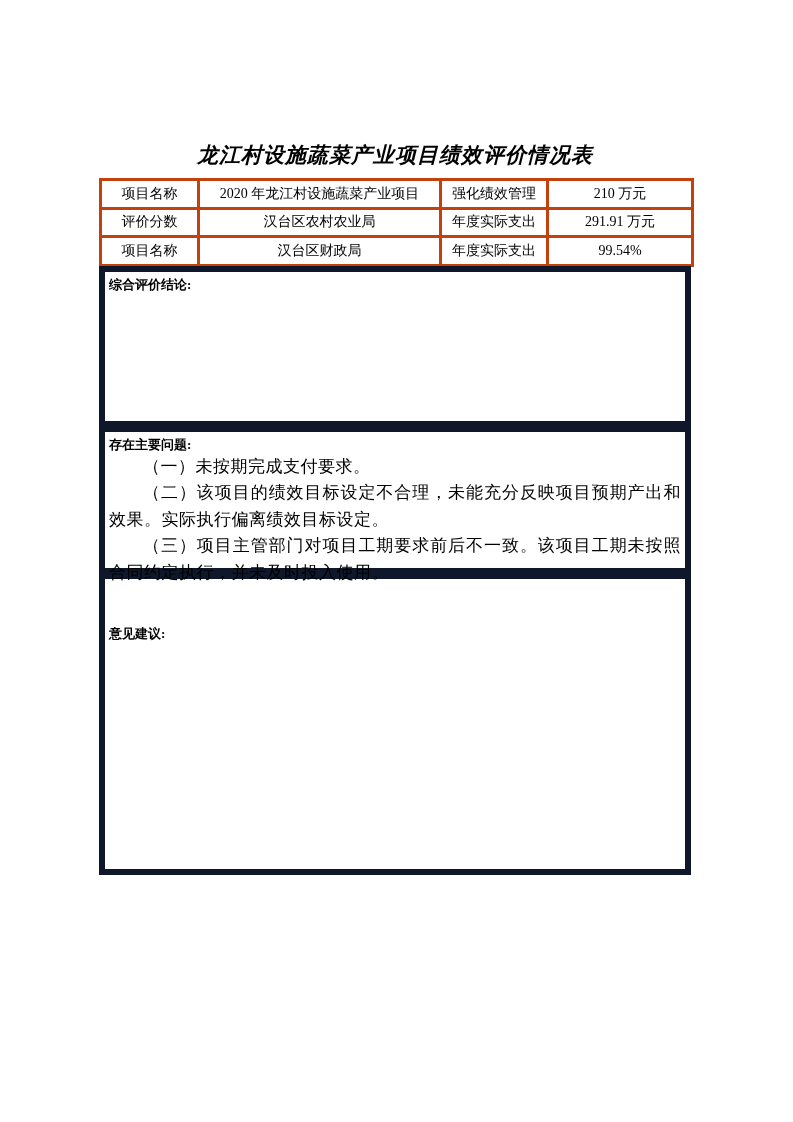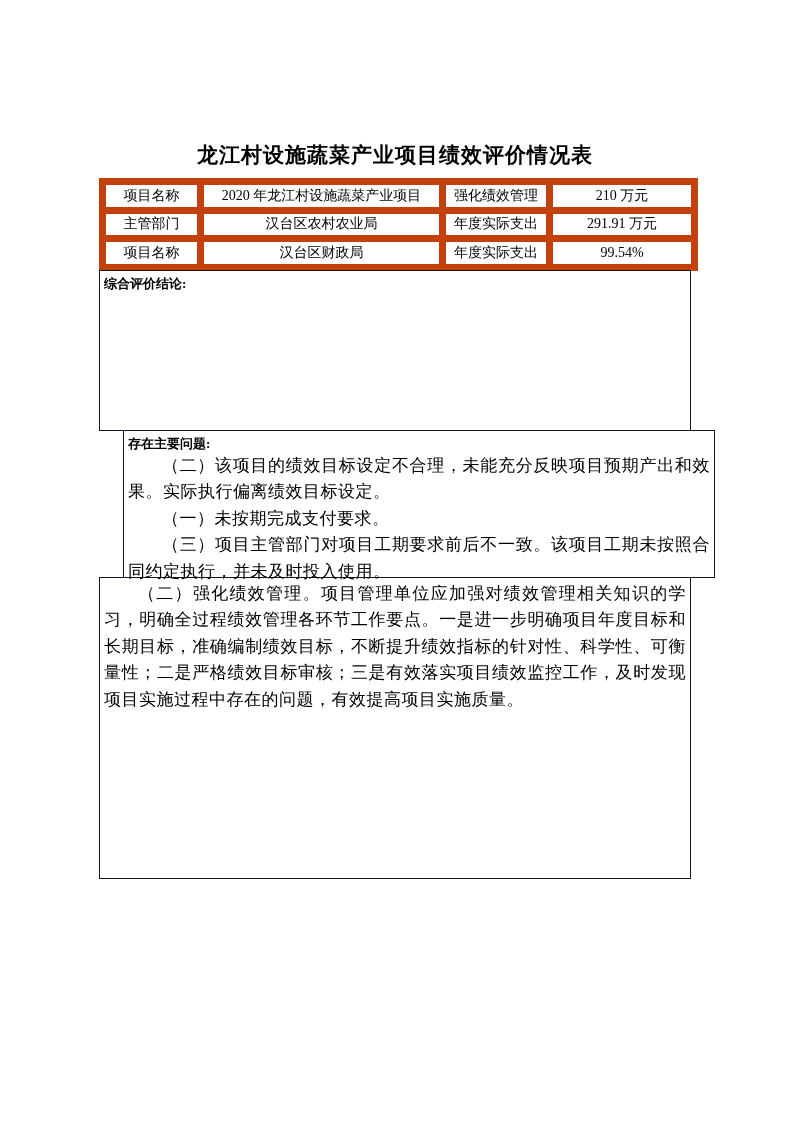--- a/index.html
+++ b/index.html
@@ -11,61 +11,62 @@
     color: #000000;
     overflow: hidden;
   }
   .doc-title {
     position: absolute;
     left: 99px; top: 141px; width: 592px;
     text-align: center;
     font-size: 21px;
     font-weight: bold;
     letter-spacing: 1px;
+    font-style: italic;
   }
   .doc-container {
     position: absolute;
     left: 99px; top: 178px; width: 592px;
   }
   table.info-table {
     border-collapse: collapse;
     table-layout: fixed;
     width: 592px;
   }
   table.info-table td {
-    border: 7px solid #c2410c;
+    border: 3px solid #c2410c;
     height: 28.5px;
     text-align: center;
     vertical-align: middle;
     font-size: 14px;
     padding: 0 2px;
     overflow: hidden;
     white-space: nowrap;
   }
   .section {
     width: 592px;
-    border: 1px solid #0f172a;
+    border: 6px solid #0f172a;
     margin-top: -1px;
     padding: 3px 4px 0 4px;
   }
   .section-label {
     font-weight: bold;
     font-size: 13px;
     line-height: 19px;
   }
   .section p {
     font-size: 17px;
     line-height: 26.5px;
     text-align: justify;
     text-justify: inter-ideograph;
     text-indent: 2em;
     letter-spacing: 0.5px;
   }
   .section-conclusion { height: 161px; }
-  .section-problems   { height: 148px; margin-left: 24px; }
+  .section-problems   { height: 148px; }
   .section-suggestions{ height: 302px; }
   .section-suggestions .section-label { margin-top: 42px; }
 </style>
 </head>
 <body>
 
 <div class="doc-title">龙江村设施蔬菜产业项目绩效评价情况表</div>
 
 <div class="doc-container">
 
@@ -77,42 +78,42 @@
         <col style="width:145px">
     </colgroup>
     <tbody>
         <tr>
       <td>项目名称</td>
       <td>2020 年龙江村设施蔬菜产业项目</td>
       <td>强化绩效管理</td>
       <td>210 万元</td>
     </tr>
     <tr>
-      <td>主管部门</td>
+      <td>评价分数</td>
       <td>汉台区农村农业局</td>
       <td>年度实际支出</td>
       <td>291.91 万元</td>
     </tr>
     <tr>
       <td>项目名称</td>
       <td>汉台区财政局</td>
       <td>年度实际支出</td>
       <td>99.54%</td>
     </tr>
   </tbody>
     </table>
 
   <div class="section section-conclusion">
     <div class="section-label">综合评价结论:</div>
   </div>
 
   <div class="section section-problems">
     <div class="section-label">存在主要问题:</div>
+    <p>（一）未按期完成支付要求。</p>
     <p>（二）该项目的绩效目标设定不合理，未能充分反映项目预期产出和效果。实际执行偏离绩效目标设定。</p>
-    <p>（一）未按期完成支付要求。</p>
     <p>（三）项目主管部门对项目工期要求前后不一致。该项目工期未按照合同约定执行，并未及时投入使用。</p>
   </div>
 
   <div class="section section-suggestions">
-    <p>（二）强化绩效管理。项目管理单位应加强对绩效管理相关知识的学习，明确全过程绩效管理各环节工作要点。一是进一步明确项目年度目标和长期目标，准确编制绩效目标，不断提升绩效指标的针对性、科学性、可衡量性；二是严格绩效目标审核；三是有效落实项目绩效监控工作，及时发现项目实施过程中存在的问题，有效提高项目实施质量。</p>
+    <div class="section-label">意见建议:</div>
   </div>
 
 </div>
 
 </body></html>

